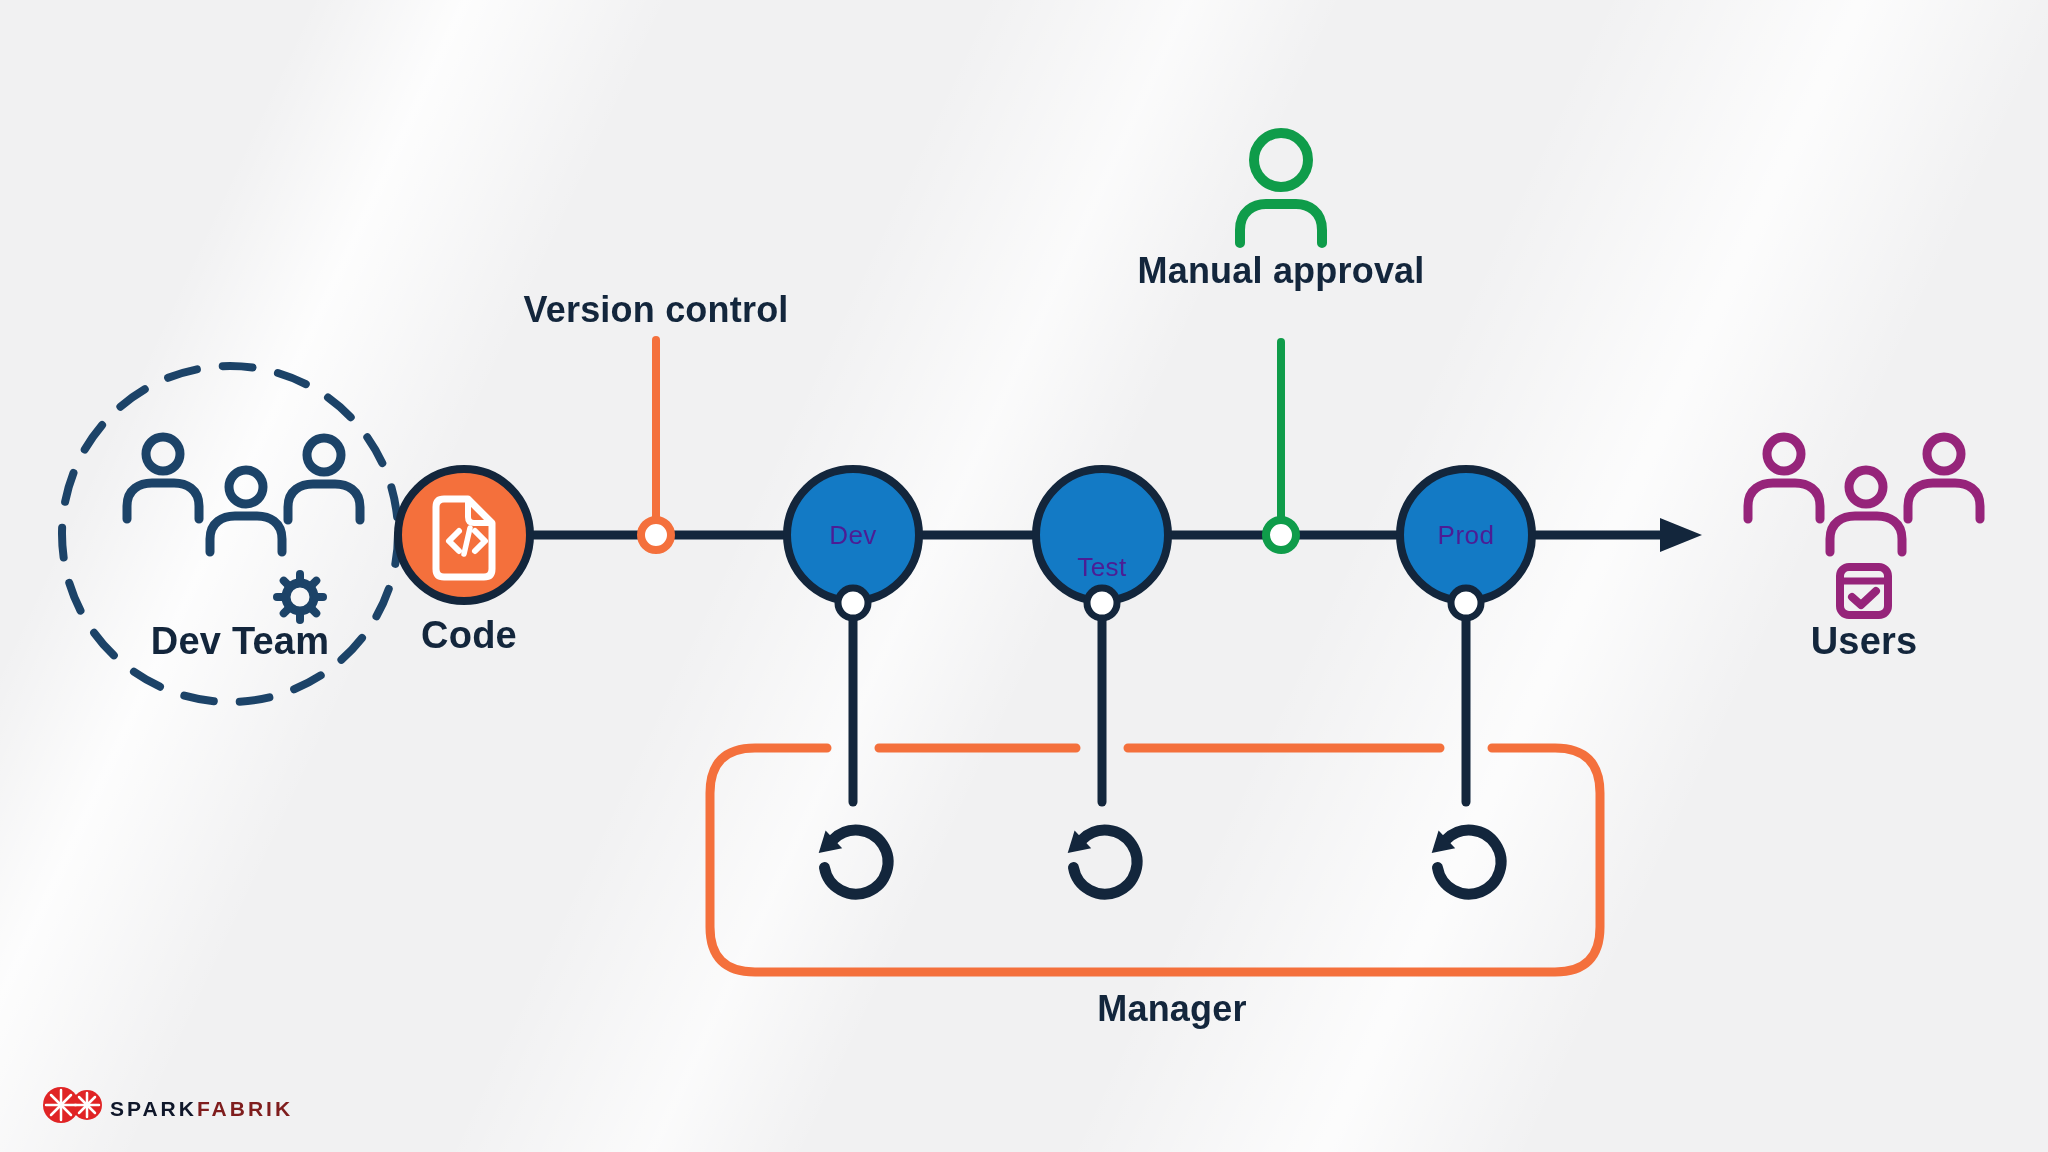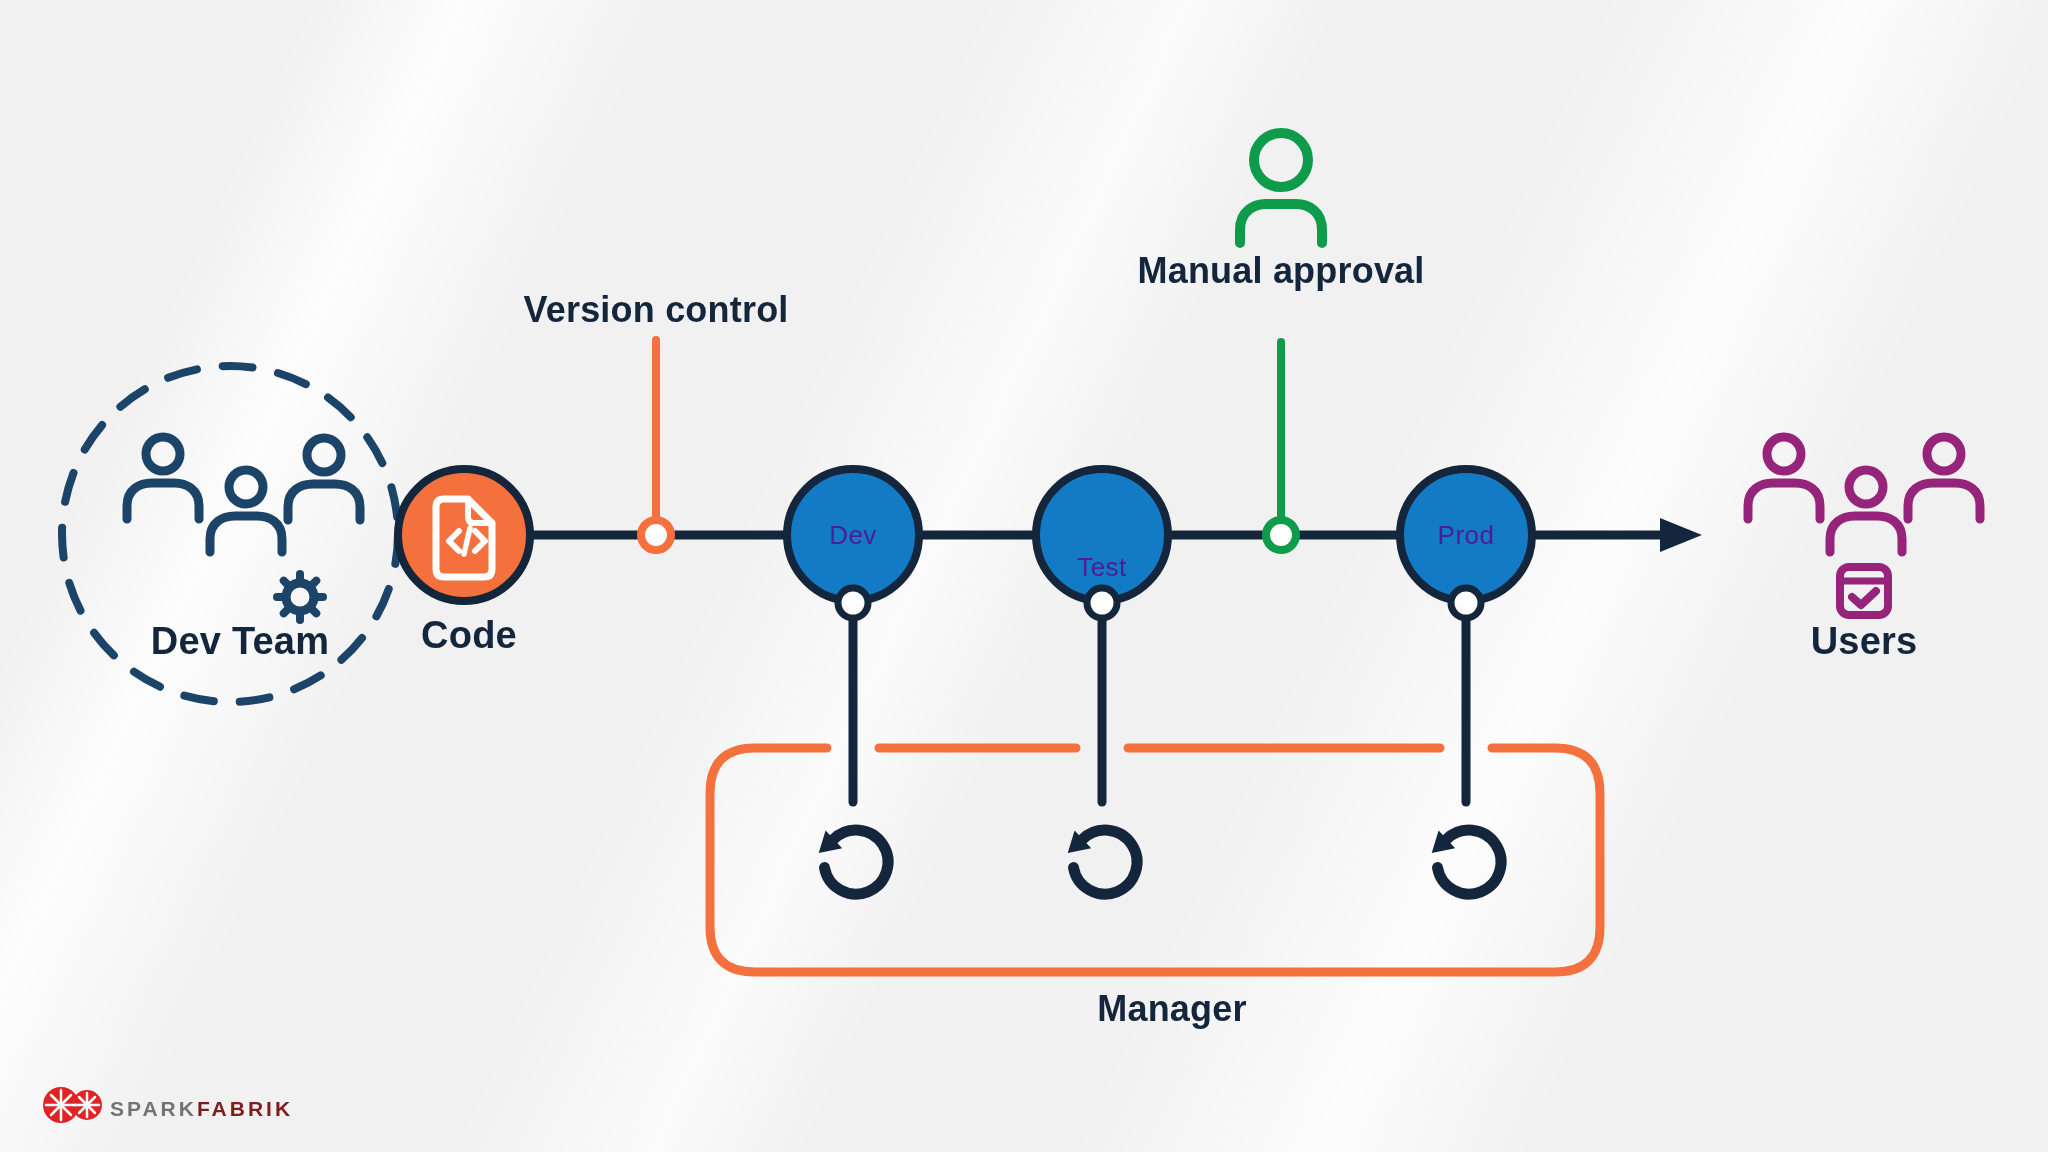--- a/index.html
+++ b/index.html
@@ -25,21 +25,21 @@
   .annot{font-size:36px;line-height:48px;text-align:right;}
   #diagram-svg{position:absolute;left:0;top:0;}
   .logo{
     position:absolute;left:42px;top:1086px;height:40px;
     display:flex;align-items:center;
   }
   .logo-text{
     margin-left:10px;font-size:21px;font-weight:bold;letter-spacing:3px;
     display:flex;align-items:center;margin-top:6px;
   }
-  .logo-spark{color:#737373;}
+  .logo-spark{color:#0f172a;}
   .logo-fabrik{color:#7f1d1d;}
 </style>
 </head>
 <body>
 
 <svg id="diagram-svg" width="2048" height="1152" viewBox="0 0 2048 1152">
   <defs>
     <g id="sym-person">
       <circle cx="50" cy="27" r="17" fill="none" stroke-width="9"></circle>
       <path d="M14 92 V79 C14 62 27 56 39 56 H61 C73 56 86 62 86 79 V92" fill="none" stroke-width="9" stroke-linecap="round"></path>

